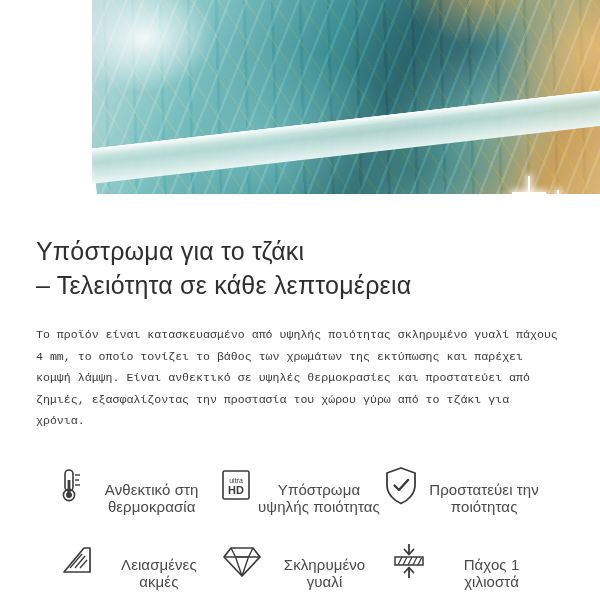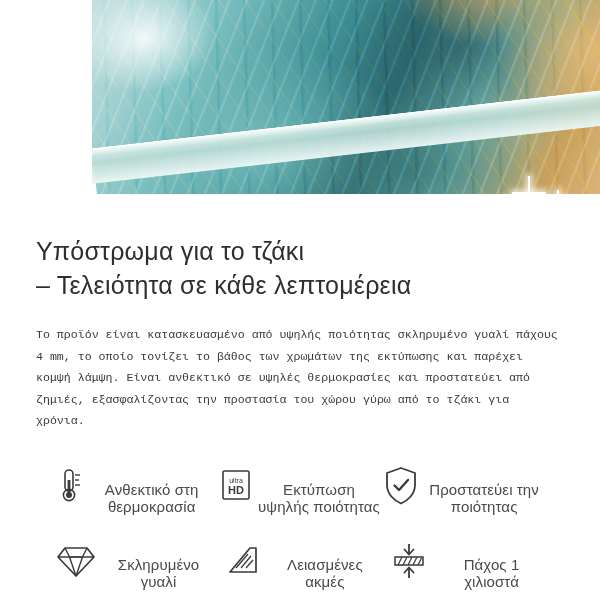--- a/index.html
+++ b/index.html
@@ -215,56 +215,56 @@
       </div>
 
       <div class="feature">
         <span class="feature-icon">
           <svg width="40" height="40" viewBox="0 0 40 40">
             <rect x="7" y="5" width="26" height="28" rx="1.5" fill="none" stroke="#3b3b3b" stroke-width="1.6"></rect>
             <text x="20" y="17" font-family="Liberation Sans, sans-serif" font-size="7" text-anchor="middle" fill="#3b3b3b">ultra</text>
             <text x="20" y="28" font-family="Liberation Sans, sans-serif" font-size="11" font-weight="bold" text-anchor="middle" fill="#3b3b3b">HD</text>
           </svg>
         </span>
-        <span class="feature-label">Εκτύπωση υψηλής ποιότητας</span>
+        <span class="feature-label">Υπόστρωμα υψηλής ποιότητας</span>
       </div>
 
       <div class="feature">
         <span class="feature-icon">
           <svg width="38" height="42" viewBox="0 0 38 42">
             <path d="M19 3 L33 8 V20 C33 29 26 35.5 19 38.5 C12 35.5 5 29 5 20 V8 Z" fill="none" stroke="#3b3b3b" stroke-width="1.8" stroke-linejoin="round"></path>
             <path d="M12.5 20.5 L17 25 L26 15" fill="none" stroke="#3b3b3b" stroke-width="2.4" stroke-linecap="round" stroke-linejoin="round"></path>
           </svg>
         </span>
         <span class="feature-label">Προστατεύει την ποιότητας</span>
+      </div>
+
+      <div class="feature">
+        <span class="feature-icon">
+          <svg width="40" height="38" viewBox="0 0 40 38">
+            <path d="M8 30 L28 6 L34 6 L34 30 Z" fill="none" stroke="#3b3b3b" stroke-width="1.7" stroke-linejoin="round"></path>
+            <line x1="14" y1="26" x2="26" y2="12" stroke="#3b3b3b" stroke-width="1.3"></line>
+            <line x1="19" y1="26" x2="29" y2="14" stroke="#3b3b3b" stroke-width="1.3"></line>
+            <line x1="24" y1="26" x2="31" y2="18" stroke="#3b3b3b" stroke-width="1.3"></line>
+          </svg>
+        </span>
+        <span class="feature-label">Λειασμένες ακμές</span>
       </div>
 
       <div class="feature">
         <span class="feature-icon">
           <svg width="42" height="38" viewBox="0 0 42 38">
             <path d="M10 6 H32 L39 15 L21 34 L3 15 Z" fill="none" stroke="#3b3b3b" stroke-width="1.7" stroke-linejoin="round"></path>
             <path d="M3 15 H39" stroke="#3b3b3b" stroke-width="1.5"></path>
             <path d="M10 6 L14.5 15 L21 34" fill="none" stroke="#3b3b3b" stroke-width="1.4"></path>
             <path d="M32 6 L27.5 15 L21 34" fill="none" stroke="#3b3b3b" stroke-width="1.4"></path>
             <path d="M14.5 15 H27.5" stroke="#3b3b3b" stroke-width="1.2"></path>
           </svg>
         </span>
         <span class="feature-label">Σκληρυμένο γυαλί</span>
-      </div>
-
-      <div class="feature">
-        <span class="feature-icon">
-          <svg width="40" height="38" viewBox="0 0 40 38">
-            <path d="M8 30 L28 6 L34 6 L34 30 Z" fill="none" stroke="#3b3b3b" stroke-width="1.7" stroke-linejoin="round"></path>
-            <line x1="14" y1="26" x2="26" y2="12" stroke="#3b3b3b" stroke-width="1.3"></line>
-            <line x1="19" y1="26" x2="29" y2="14" stroke="#3b3b3b" stroke-width="1.3"></line>
-            <line x1="24" y1="26" x2="31" y2="18" stroke="#3b3b3b" stroke-width="1.3"></line>
-          </svg>
-        </span>
-        <span class="feature-label">Λειασμένες ακμές</span>
       </div>
 
       <div class="feature">
         <span class="feature-icon">
           <svg width="42" height="42" viewBox="0 0 42 42">
             <line x1="21" y1="4" x2="21" y2="13" stroke="#3b3b3b" stroke-width="1.8"></line>
             <path d="M16.5 9.5 L21 14.5 L25.5 9.5" fill="none" stroke="#3b3b3b" stroke-width="1.8" stroke-linecap="round" stroke-linejoin="round"></path>
             <rect x="7" y="17" width="28" height="8" fill="none" stroke="#3b3b3b" stroke-width="1.5"></rect>
             <line x1="10" y1="25" x2="14" y2="17" stroke="#3b3b3b" stroke-width="1.3"></line>
             <line x1="15" y1="25" x2="19" y2="17" stroke="#3b3b3b" stroke-width="1.3"></line>

